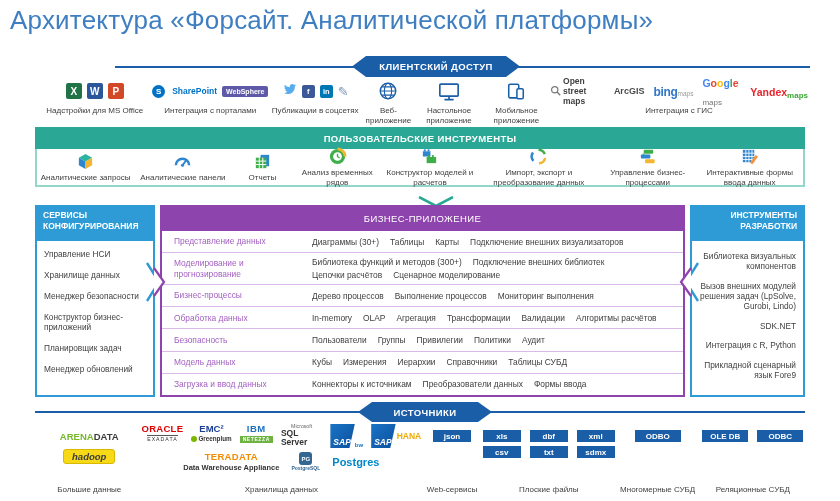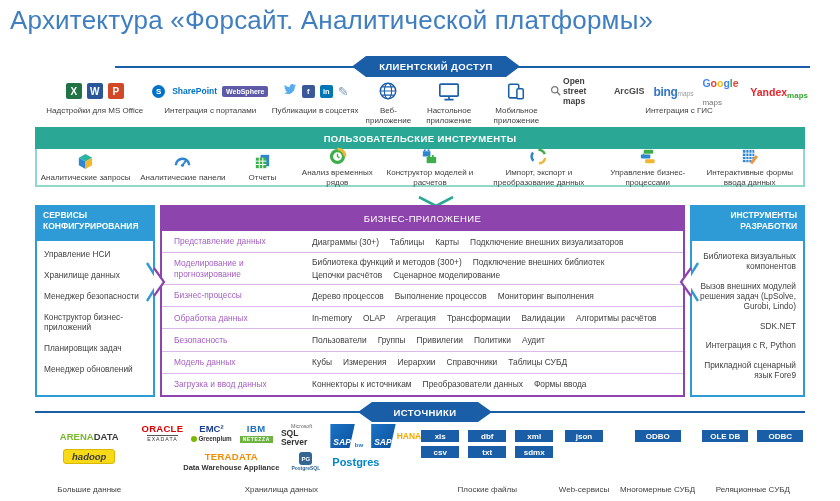--- a/index.html
+++ b/index.html
@@ -453,45 +453,45 @@
         <span class="logo-stack">
           <span class="pg-icon">PG</span>
           <span class="pg-text">PostgreSQL</span>
         </span>
         <span class="postgres">Postgres</span>
       </div>
     </div>
     <div class="src-label">Хранилища данных</div>
   </div>
 
+  <div class="src-group" style="width:66px;">
+    <div class="badge-grid">
+      <span class="badge">json</span>
+    </div>
+    <div class="src-label">Web-сервисы</div>
+  </div>
+
   <div class="src-group" style="width:140px;">
     <div class="badge-grid">
       <span class="badge-col">
         <span class="badge">xls</span>
         <span class="badge">csv</span>
       </span>
       <span class="badge-col">
         <span class="badge">dbf</span>
         <span class="badge">txt</span>
       </span>
       <span class="badge-col">
         <span class="badge">xml</span>
         <span class="badge">sdmx</span>
       </span>
     </div>
     <div class="src-label">Плоские файлы</div>
   </div>
 
-  <div class="src-group" style="width:66px;">
-    <div class="badge-grid">
-      <span class="badge">json</span>
-    </div>
-    <div class="src-label">Web-сервисы</div>
-  </div>
-
   <div class="src-group" style="width:92px;">
     <div class="badge-grid">
       <span class="badge wide">ODBO</span>
     </div>
     <div class="src-label">Многомерные СУБД</div>
   </div>
 
   <div class="src-group" style="width:112px;">
     <div class="badge-grid">
       <span class="badge wide">OLE DB</span>

